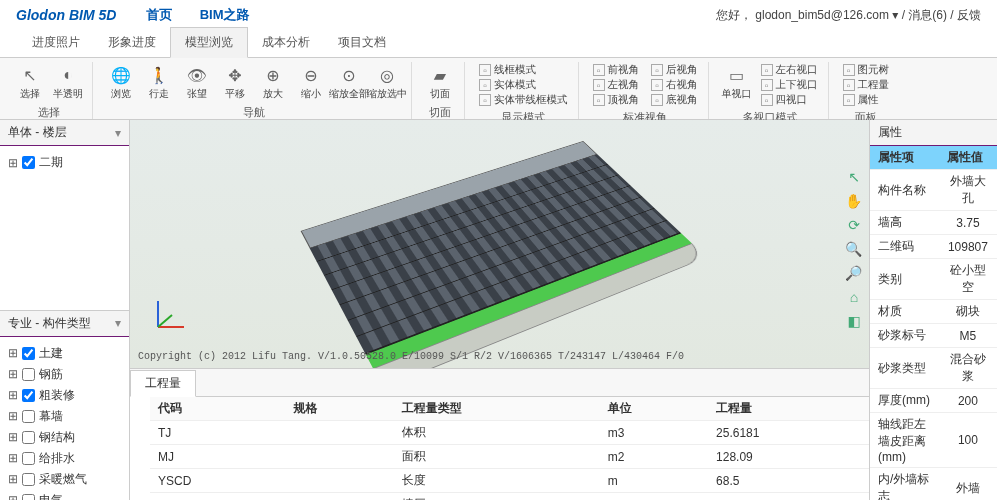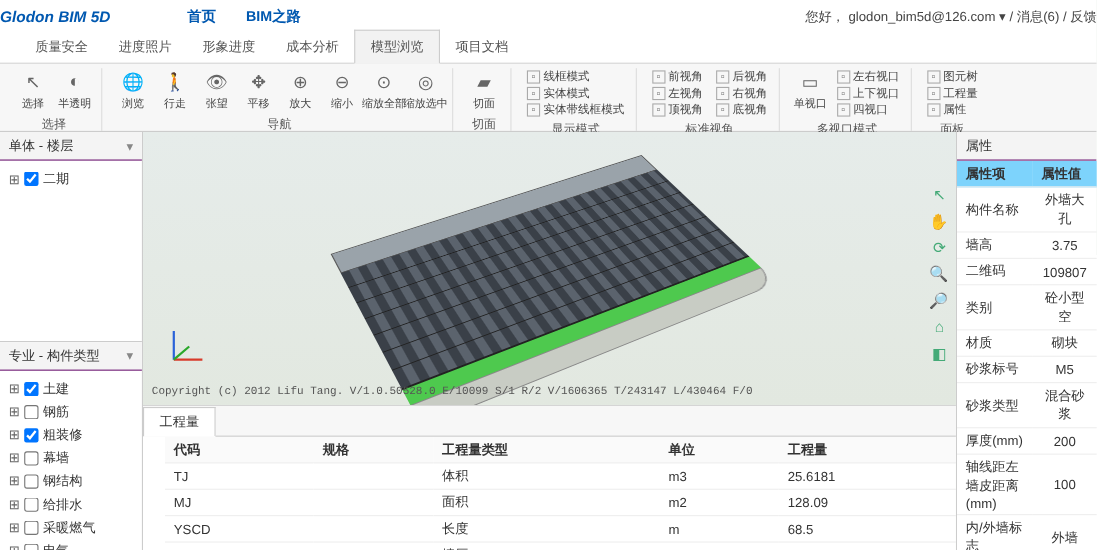--- a/index.html
+++ b/index.html
@@ -1,17 +1,17 @@
 <!DOCTYPE html>
 <html><head>
 <meta charset="utf-8">
 <style>
 * { box-sizing: border-box; margin: 0; padding: 0; }
 body { font-family: "Microsoft YaHei", Arial, sans-serif; font-size: 12px; color: #333; background: #fff; width: 997px; height: 500px; overflow: hidden; }
-.header { display: flex; align-items: center; padding: 4px 0; height: 30px; gap: 40px; }
+.header { display: flex; align-items: center; padding: 4px 16px; height: 30px; }
 .logo { color: #0058b0; font-style: italic; font-weight: bold; font-size: 14px; margin-right: 30px; }
 .nav-top a { color: #0058b0; font-weight: bold; margin-right: 24px; text-decoration: none; font-size: 13px; }
 .user-info { margin-left: auto; color: #444; font-size: 12px; }
 .user-info a { color: #444; text-decoration: none; }
 .tabs { display: flex; border-bottom: 1px solid #ccc; padding-left: 18px; height: 28px; align-items: flex-end; }
 .tab { padding: 6px 14px; color: #555; cursor: pointer; font-size: 12px; }
 .tab.active { background: #f2f2f2; border: 1px solid #ccc; border-bottom: 1px solid #f2f2f2; position: relative; top: 1px; }
 .ribbon { display: flex; background: #f7f7f7; border-bottom: 1px solid #ccc; padding: 4px 6px 0; height: 62px; gap: 4px; }
 .rgroup { display: flex; flex-direction: column; border-right: 1px solid #ddd; padding: 0 6px 2px; }
 .rgroup:last-child { border-right: none; }
@@ -70,25 +70,24 @@
     <span>您好，</span>
     <a>glodon_bim5d@126.com</a>
     <span> ▾ / </span>
     <a>消息(6)</a>
     <span> / </span>
     <a>反馈</a>
   </span>
 </div>
 
 <div class="tabs" id="tabs">
-    <div class="tab">质量安全</div>
     <div class="tab">进度照片</div>
     <div class="tab">形象进度</div>
+    <div class="tab active">模型浏览</div>
     <div class="tab">成本分析</div>
-    <div class="tab active">模型浏览</div>
     <div class="tab">项目文档</div>
   </div>
 
 <div class="ribbon" id="ribbon">
     <div class="rgroup">
       <div class="rgroup-items">
         <div class="rbtn">
           <span class="ic">↖</span>
           <span class="lbl">选择</span>
         </div>

